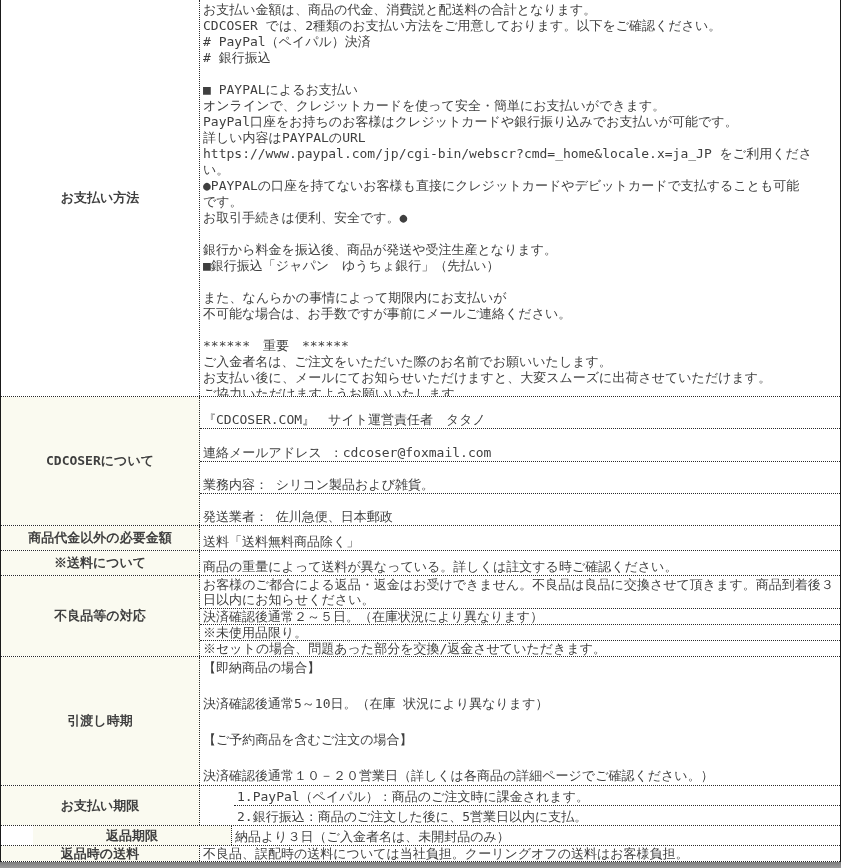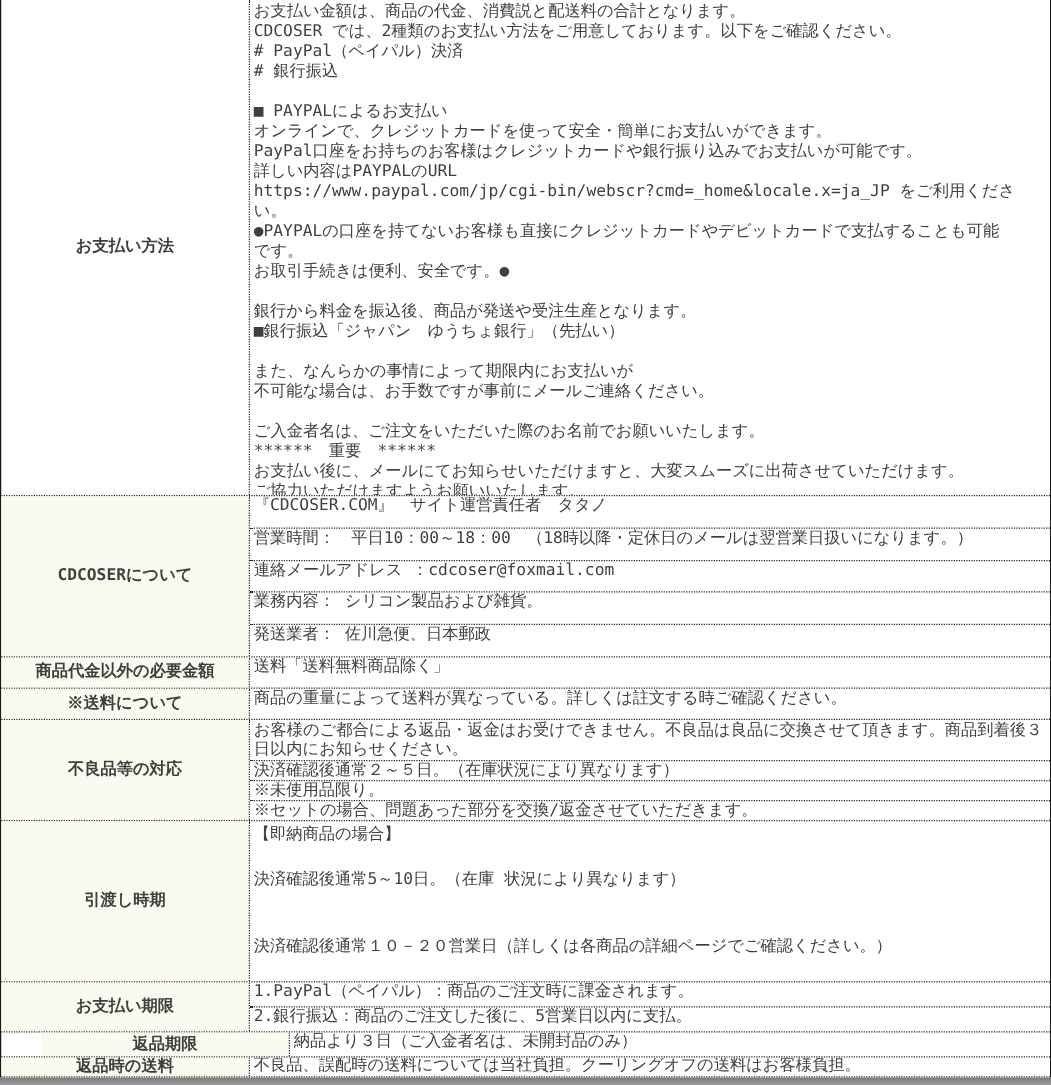--- a/index.html
+++ b/index.html
@@ -46,37 +46,37 @@
   .content{
     flex:1 1 auto;
     display:flex;flex-direction:column;
     min-width:0;
   }
   .lines{padding:2px 2px 0 3px;}
   .ln16{min-height:16px;line-height:16px;white-space:pre-wrap;}
   .ln18{min-height:18px;line-height:18px;white-space:pre-wrap;}
   .subrow{
     flex:1 1 auto;
-    display:flex;align-items:flex-start;
+    display:flex;align-items:flex-end;
     padding:0 3px;
     line-height:16px;
     border-bottom:1px dotted var(--border);
     overflow:hidden;
   }
   .content .subrow:last-child{border-bottom:none;}
   .tight .subrow{line-height:15px;flex:0 0 auto;padding:0 3px;}
   .tight .subrow.first{flex:1 1 auto;align-items:flex-start;padding-top:1px;justify-content:center;}
   .b{font-weight:normal;}
   .bottombar{
     width:841px;height:6px;
     background:linear-gradient(#7a7a7a,#9c9c9c);
   }
   
   .s1{height:397px;} .s2{height:129px;} .s3{height:25px;} .s4{height:25px;}
-  .s5{height:81px;}  .s6{height:129px;} .s7{height:40px;} .s8{height:20px;padding-left:32px;} .s9{height:16px;}
+  .s5{height:81px;}  .s6{height:129px;} .s7{height:40px;gap:34px;} .s8{height:20px;padding-left:32px;} .s9{height:16px;}
   .s9 .subrow{line-height:14px;}
 </style>
 </head>
 <body>
 
 <div class="sheet">
   <div class="tbl">
 
     <div class="row s1">
       <div class="hdr">お支払い方法</div>
@@ -95,36 +95,33 @@
             <div class="ln16">●PAYPALの口座を持てないお客様も直接にクレジットカードやデビットカードで支払することも可能</div>
             <div class="ln16">です。</div>
             <div class="ln16">お取引手続きは便利、安全です。●</div>
             <div class="ln16"></div>
             <div class="ln16">銀行から料金を振込後、商品が発送や受注生産となります。</div>
             <div class="ln16">■銀行振込「ジャパン　ゆうちょ銀行」（先払い）</div>
             <div class="ln16"></div>
             <div class="ln16">また、なんらかの事情によって期限内にお支払いが</div>
             <div class="ln16">不可能な場合は、お手数ですが事前にメールご連絡ください。</div>
             <div class="ln16"></div>
+            <div class="ln16">******　重要　******</div>
             <div class="ln16">ご入金者名は、ご注文をいただいた際のお名前でお願いいたします。</div>
-            <div class="ln16">******　重要　******</div>
             <div class="ln16">お支払い後に、メールにてお知らせいただけますと、大変スムーズに出荷させていただけます。</div>
             <div class="ln16">ご協力いただけますようお願いいたします。</div>
           </div>
       </div>
     </div>
 
     <div class="row s2">
       <div class="hdr tint">CDCOSERについて</div>
       <div class="content">
         <div class="subrow">
           <span>『CDCOSER.COM』　サイト運営責任者　タタノ</span>
-        </div>
-        <div class="subrow">
-          <span>営業時間：　平日10：00～18：00　（18時以降・定休日のメールは翌営業日扱いになります。）</span>
         </div>
         <div class="subrow">
           <span>連絡メールアドレス ： </span>
             <span class="b">cdcoser@foxmail.com</span>
         </div>
         <div class="subrow">
           <span>業務内容： シリコン製品および雑貨。</span>
         </div>
         <div class="subrow">
           <span>発送業者： 佐川急便、日本郵政</span>
@@ -169,20 +166,21 @@
     </div>
 
     <div class="row s6">
       <div class="hdr tint">引渡し時期</div>
       <div class="content">
         <div class="lines">
             <div class="ln18">【即納商品の場合】</div>
             <div class="ln18"></div>
             <div class="ln18">決済確認後通常5～10日。（在庫 状況により異なります）</div>
             <div class="ln18"></div>
+            <div class="ln18">【ご予約商品を含むご注文の場合】</div>
             <div class="ln18"></div>
             <div class="ln18">決済確認後通常１０－２０営業日（詳しくは各商品の詳細ページでご確認ください。）</div>
           </div>
       </div>
     </div>
 
     <div class="row s7">
       <div class="hdr tint">お支払い期限</div>
       <div class="content">
         <div class="subrow">

